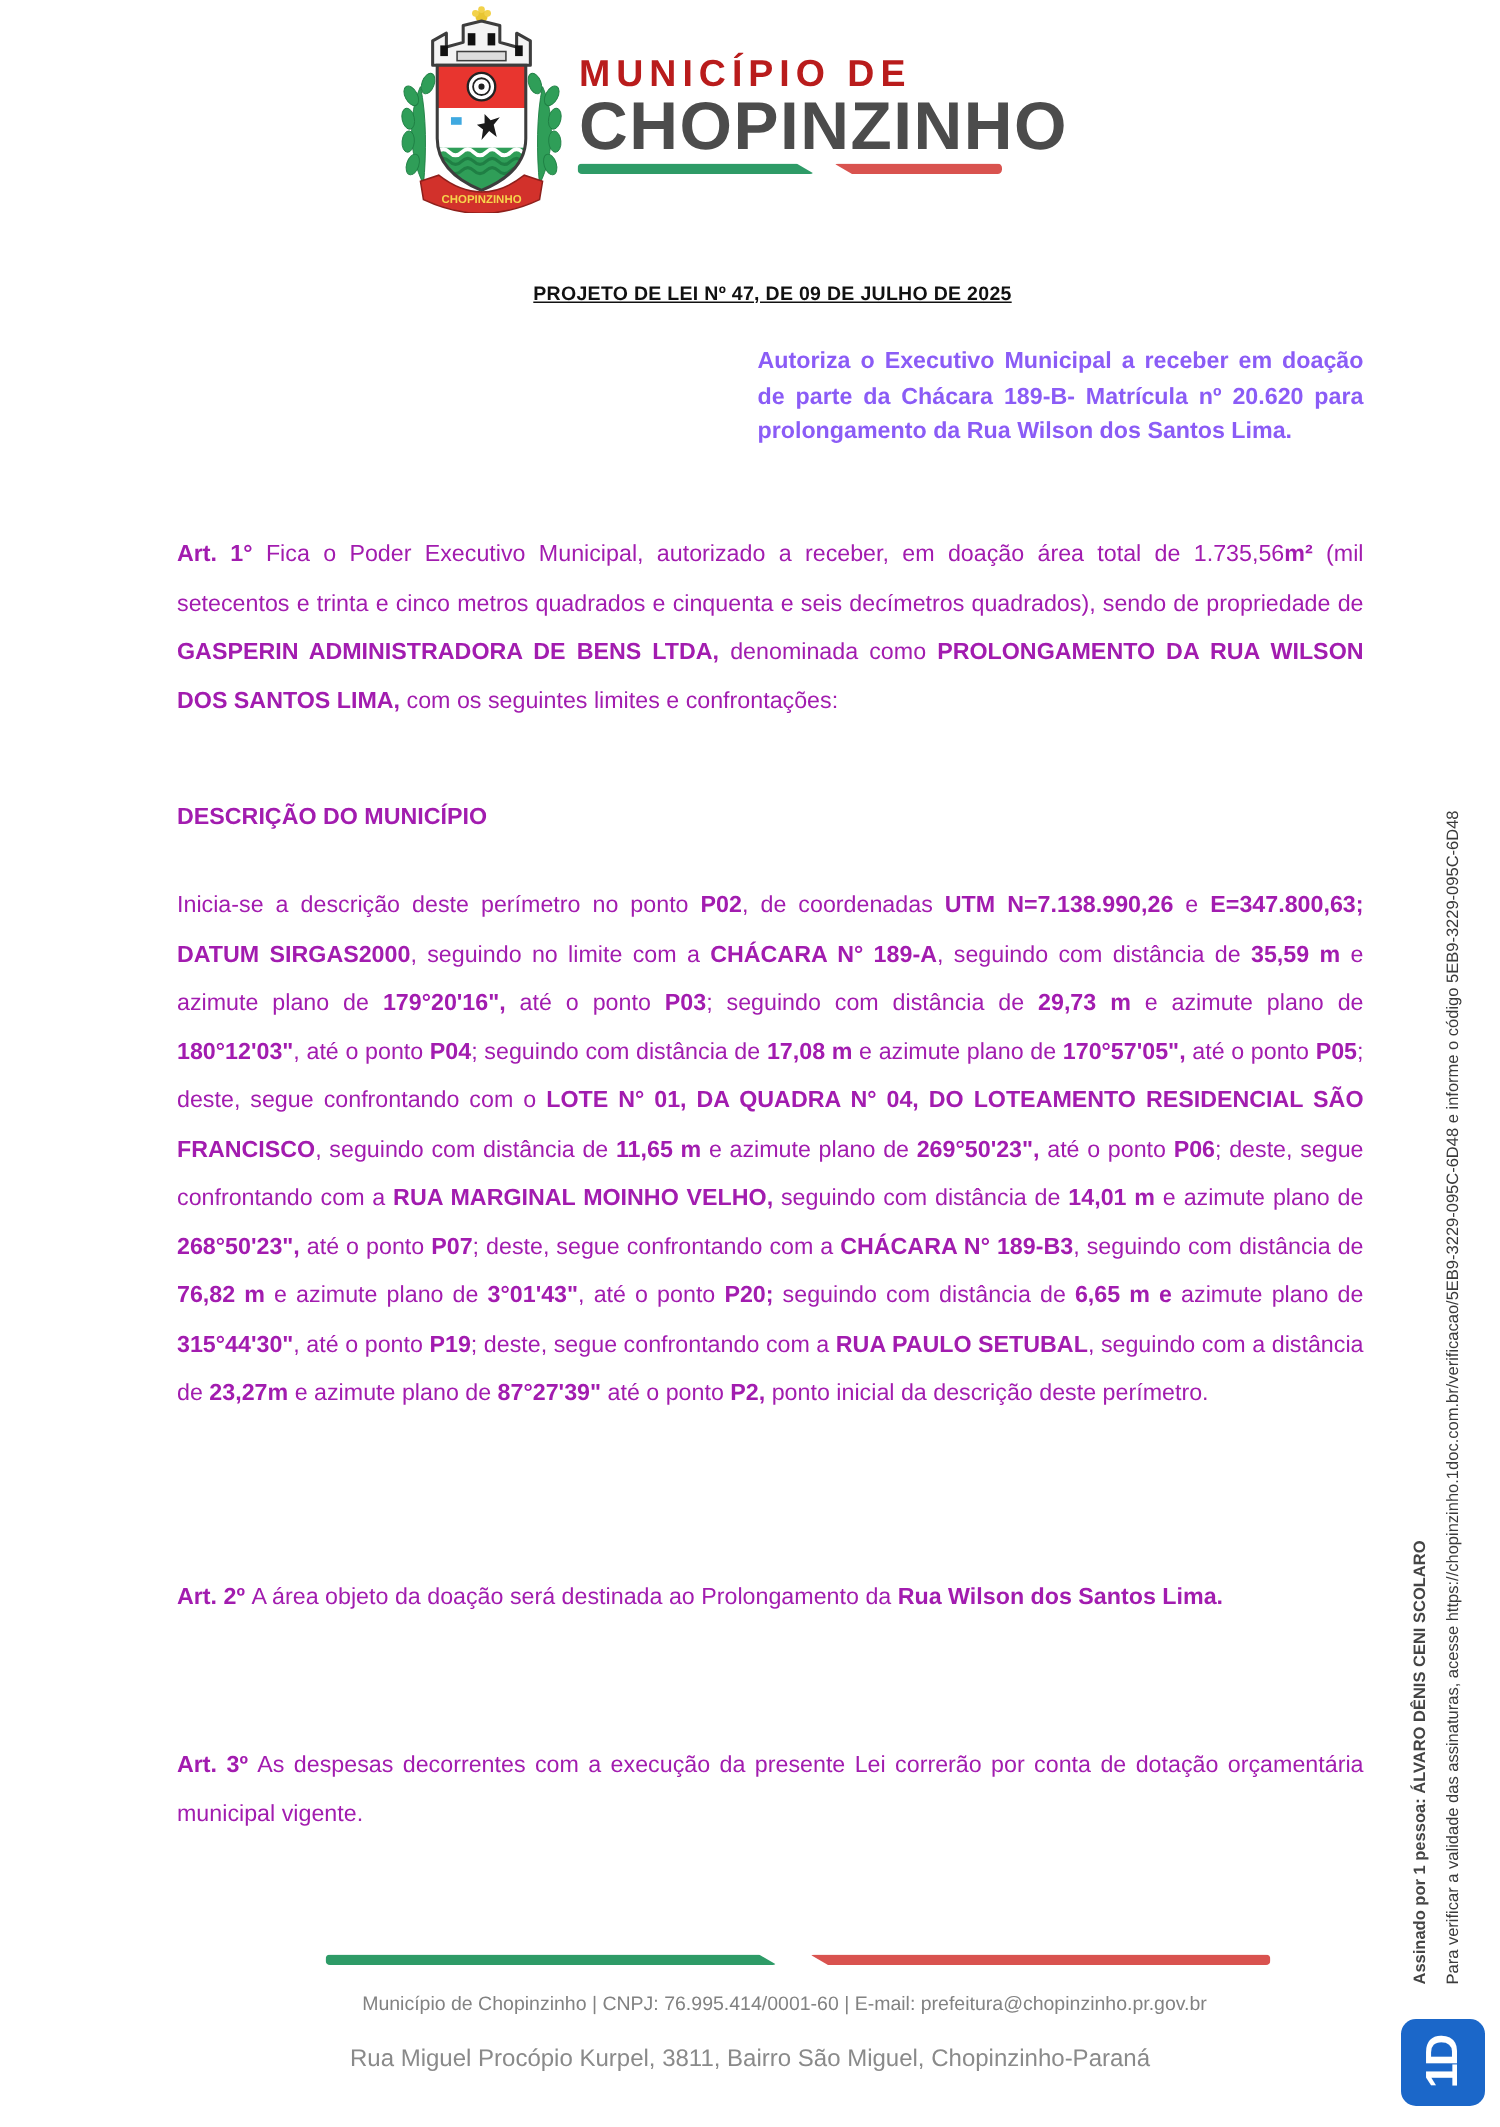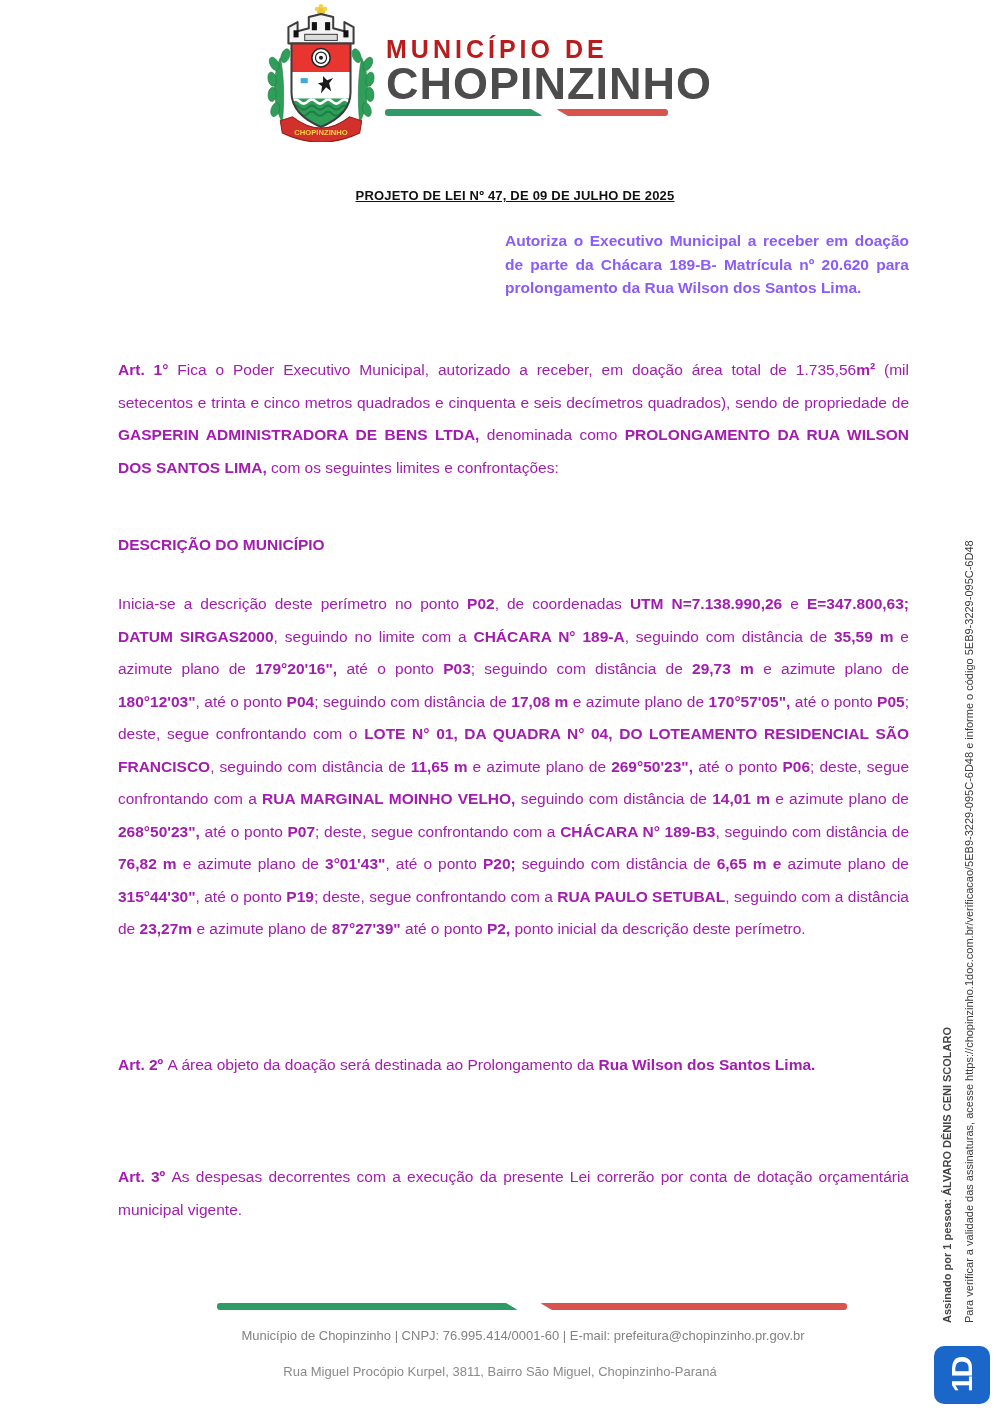--- a/index.html
+++ b/index.html
@@ -39,21 +39,21 @@
   .body-par b { font-weight:bold; }
 
   
   .ftr-bar-green { position:absolute; left:217px; top:1303px; width:301px; height:7px; background:#2e9b67;
     border-radius:3px; clip-path:polygon(0 0,calc(100% - 12px) 0,100% 100%,0 100%); }
   .ftr-bar-red { position:absolute; left:540px; top:1303px; width:307px; height:7px; background:#d9534f;
     border-radius:3px; clip-path:polygon(0 0,100% 0,100% 100%,12px 100%); }
   .ftr-line1 { position:absolute; left:0; top:1328px; width:1000px; text-align:center;
     font-size:13px; color:#828282;padding-left:23px; }
   .ftr-line2 { position:absolute; left:0; top:1364px; width:1000px; text-align:center;
-    font-size:13px; color:#8a8a8a; }
+    font-size:16px; color:#8a8a8a; }
 
   
   .sig-line { position:absolute; bottom:95px; white-space:nowrap; font-size:11px; color:#3a3a3a;
     transform:rotate(-90deg); transform-origin:left bottom; line-height:13px; }
   .sig-line1 { left:954px; font-weight:bold; color:#444; }
   .sig-line2 { left:976px; }
   .onedoc-logo { position:absolute; left:934px; top:1346px; width:56px; height:58px; background:#1b67c9;
     border-radius:10px; display:flex; align-items:center; justify-content:center; }
   .onedoc-logo span { color:#fff; font-weight:bold; font-size:30px; letter-spacing:-2px;
     transform:rotate(-90deg); font-family:"Liberation Sans","DejaVu Sans",sans-serif; }

